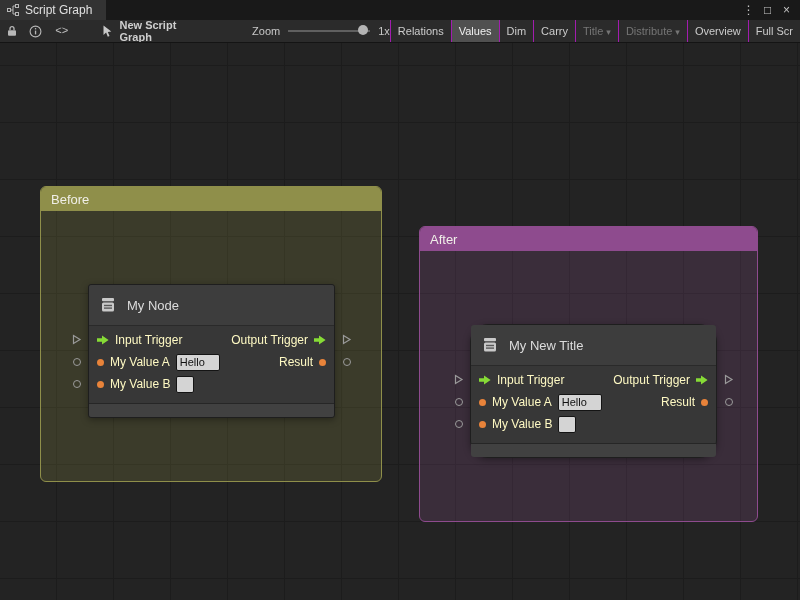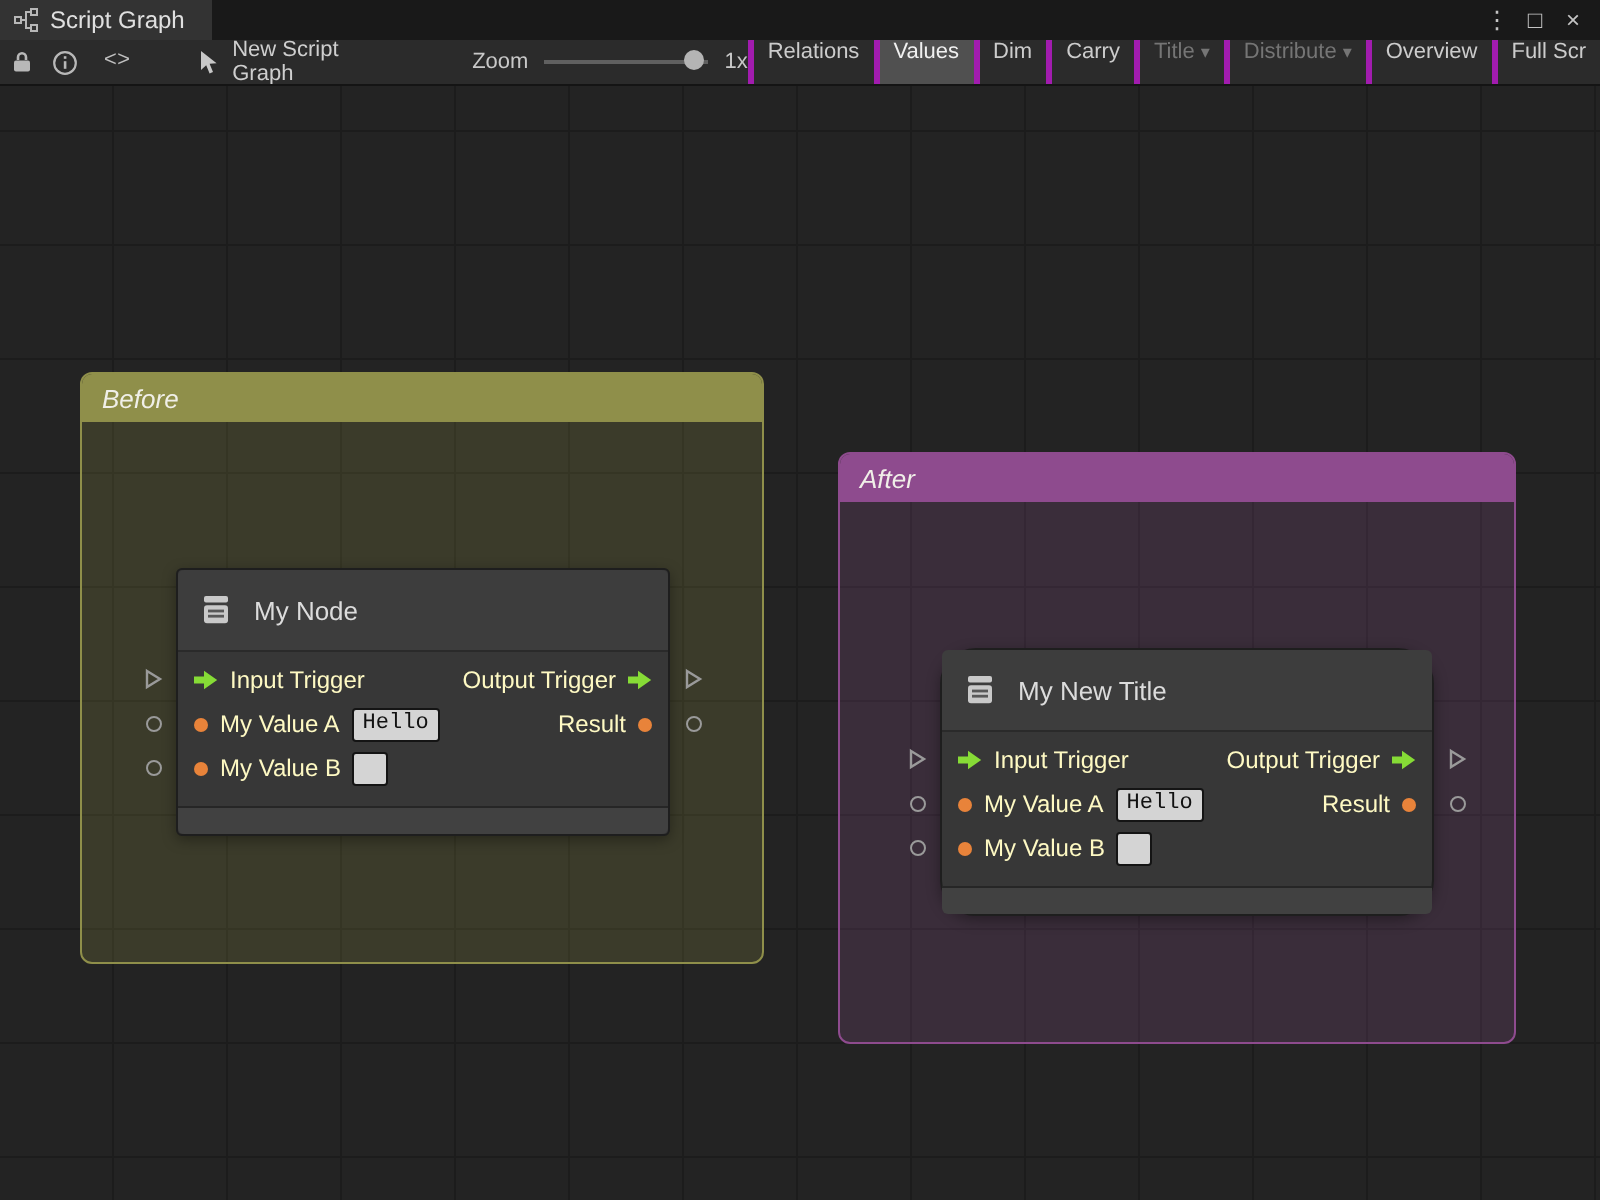--- a/index.html
+++ b/index.html
@@ -11,59 +11,59 @@
   }
   
   .titlebar{height:20px;background:#191919;display:flex;align-items:stretch;}
   .tab{display:flex;align-items:center;gap:6px;background:#333333;padding:0 14px 0 7px;font-size:12px;color:#e0e0e0;}
   .win-controls{margin-left:auto;display:flex;align-items:center;gap:2px;padding-right:5px;color:#c4c4c4;}
   .win-btn{width:17px;text-align:center;font-size:12px;line-height:20px;}
   
   .toolbar{height:22px;background:#2b2b2b;border-bottom:1px solid #141414;display:flex;align-items:center;font-size:11px;color:#c8c8c8;overflow:hidden;}
   .tb-icon{width:24px;height:22px;display:flex;align-items:center;justify-content:center;}
   .tb-code{font-family:"Liberation Mono",monospace;font-size:11px;color:#c0c0c0;padding:0 8px;}
-  .graph-name{display:flex;align-items:center;gap:6px;margin-left:26px;color:#cfcfcf;}
+  .graph-name{display:flex;align-items:center;gap:6px;margin-left:26px;color:#cfcfcf;font-weight:bold;}
   .zoom-wrap{display:flex;align-items:center;margin-left:42px;gap:8px;}
   .slider{position:relative;width:82px;height:22px;}
   .slider-track{position:absolute;top:10px;left:0;right:0;height:2px;background:#606060;}
   .slider-handle{position:absolute;top:5px;left:70px;width:10px;height:10px;border-radius:50%;background:#b4b4b4;}
   .tb-buttons{margin-left:auto;display:flex;height:22px;}
-  .tb-btn{display:flex;padding:0 7px;border-left:3px solid #a21caf;white-space:nowrap;gap:3px;color:#cccccc;}
+  .tb-btn{display:flex;align-items:center;padding:0 7px;border-left:1px solid #a21caf;white-space:nowrap;gap:3px;color:#cccccc;}
   .tb-btn.active{background:#505050;color:#f0f0f0;}
   .tb-btn.disabled{color:#757575;}
   .caret{font-size:9px;position:relative;top:1px;}
   
   .canvas{
     position:relative;width:800px;height:558px;
     background-color:#232323;
     background-image:
       linear-gradient(to right,#1c1c1c 1px,transparent 1px),
       linear-gradient(to bottom,#1c1c1c 1px,transparent 1px);
     background-size:57px 57px;
     background-position:-1px 22px;
     overflow:hidden;
   }
   
   .group{position:absolute;border-radius:6px;}
   .group-before{background:rgba(154,154,70,0.20);border:1px solid var(--before-color,#8f8f4a);}
   .group-after{background:rgba(148,83,148,0.20);border:1px solid var(--after-color,#8e4b8e);margin-top:40px;}
-  .group-header{height:24px;border-radius:5px 5px 0 0;display:flex;align-items:center;padding-left:10px;font-size:13px;color:#f0efe8;font-style:italic;}
+  .group-header{height:24px;border-radius:5px 5px 0 0;display:flex;align-items:center;padding-left:10px;font-size:13px;color:#f0efe8;}
   .gh-before{background:var(--before-color,#8f8f4a);}
   .gh-after{background:var(--after-color,#8e4b8e);}
   
   .node{position:absolute;width:245px;background:#373737;border:1px solid #1e1e1e;border-radius:3px;box-shadow:0 2px 7px rgba(0,0,0,0.35);}
   .node-header{height:40px;background:#3d3d3d;border-bottom:1px solid #2a2a2a;display:flex;align-items:center;gap:10px;padding:0 10px;border-radius:3px 3px 0 0;}
   .node-title{font-size:13px;color:#dcdcdc;}
   .node-body{padding:3px 0 8px;}
   .port-row{height:22px;display:flex;align-items:center;justify-content:space-between;padding:0 8px;}
   .pgroup{display:flex;align-items:center;gap:6px;}
   .port-label{font-size:12px;color:#fef9c3;}
   .flow-arrow{color:var(--flow-green,#86DB36);display:flex;}
   .value-dot{width:7px;height:7px;border-radius:50%;background:var(--port-orange,#E8833A);}
-  .inline-field{height:15px;background:#d4d4d4;border:1px solid #141414;border-radius:2px;font-size:11px;color:#111;padding:0 3px;font-family:Liberation Mono, monospace;text-align:center;}
+  .inline-field{height:15px;background:#d4d4d4;border:1px solid #141414;border-radius:2px;font-size:11px;color:#111;padding:0 3px;font-family:Liberation Sans, sans-serif;}
   .field-a{width:36px;}
   .field-b{width:10px;}
   .node-footer{height:13px;background:#414141;border-top:1px solid #262626;border-radius:0 0 3px 3px;}
   
   .ext{position:absolute;width:11px;height:11px;display:flex;align-items:center;justify-content:center;}
   .ext-circle{width:8px;height:8px;border:1px solid #9a9a9a;border-radius:50%;box-sizing:border-box;}
 </style>
 </head>
 <body>
 

